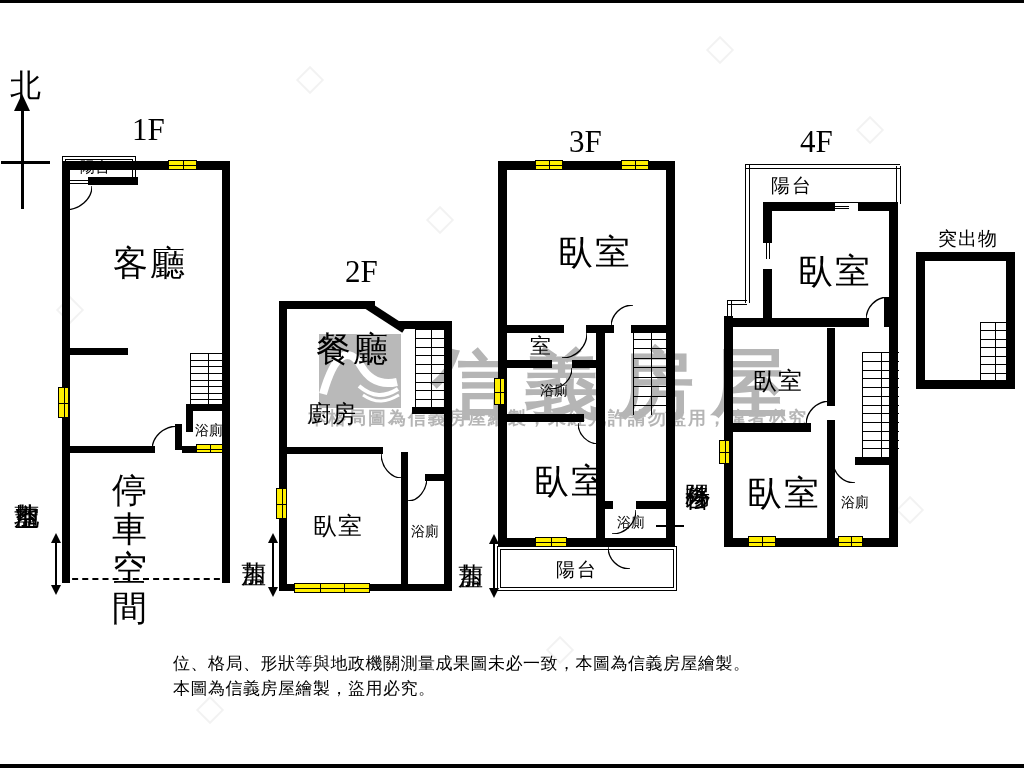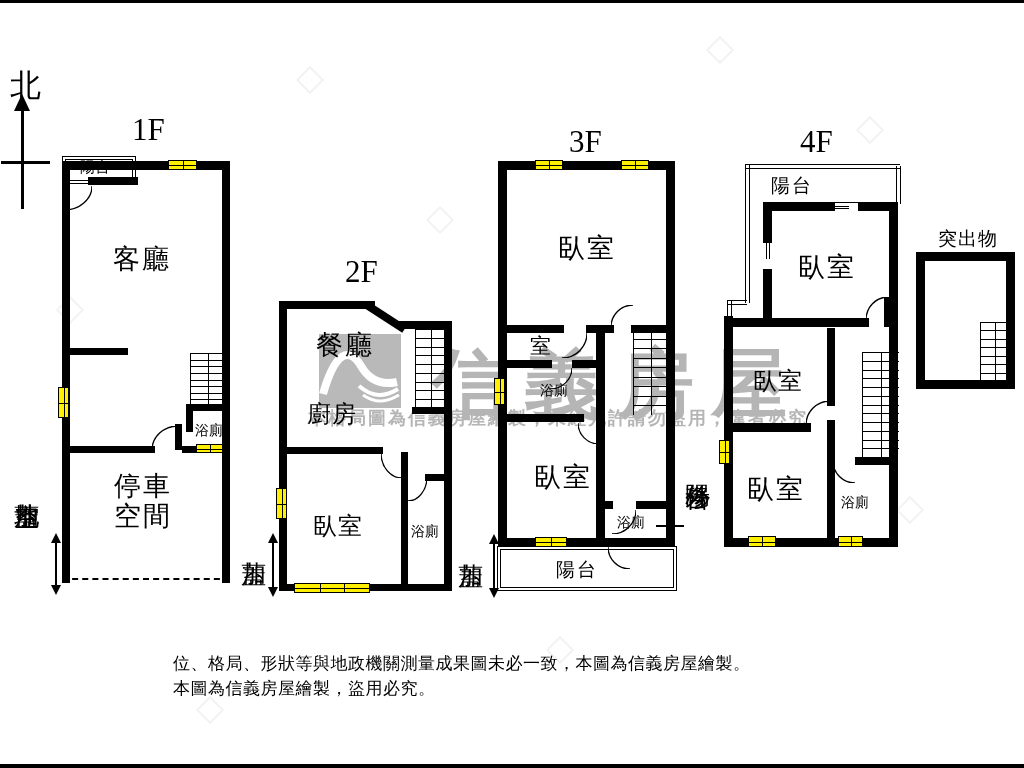--- a/index.html
+++ b/index.html
@@ -16,25 +16,25 @@
   .win{position:absolute;background:#ffef00;border:1px solid #000;z-index:4;}
   .win .dv{position:absolute;background:#000;}
   .stairs{position:absolute;z-index:2;}
   .stairs .t{position:absolute;background:#000;}
   .door{position:absolute;z-index:2;}
   .wopen{position:absolute;background:#fff;z-index:4;}
   .wopen .l{position:absolute;background:#000;}
   
   .lbl{position:absolute;color:#000;z-index:5;white-space:nowrap;line-height:1.15;}
   .floorlbl{font-family:"Liberation Serif","DejaVu Serif",serif;font-size:31px;}
-  .room-lg{font-size:27px;letter-spacing:2px;}
+  .room-lg{font-size:35px;letter-spacing:2px;}
   .room-md{font-size:24px;letter-spacing:1px;}
   .room-sm{font-size:14px;}
   .vtext{writing-mode:vertical-rl;text-orientation:upright;white-space:normal;line-height:1.05;}
-  .wrap2{white-space:normal;width:62px;text-align:center;line-height:1.12;}
+  .wrap2{white-space:normal;width:62px;line-height:1.12;}
   
   .arrowhead{position:absolute;width:0;height:0;z-index:5;}
   .varr{position:absolute;width:2px;background:#000;z-index:5;}
   .varr:before,.varr:after{content:"";position:absolute;left:-4px;width:0;height:0;
      border-left:5px solid transparent;border-right:5px solid transparent;}
   .varr:before{top:-9px;border-bottom:10px solid #000;}
   .varr:after{bottom:-9px;border-top:10px solid #000;}
   
   .wm{position:absolute;color:#b5b5b5;z-index:1;white-space:nowrap;}
   #wm-brand{font-size:76px;font-weight:bold;letter-spacing:17px;font-family:"DejaVu Sans",sans-serif;}

